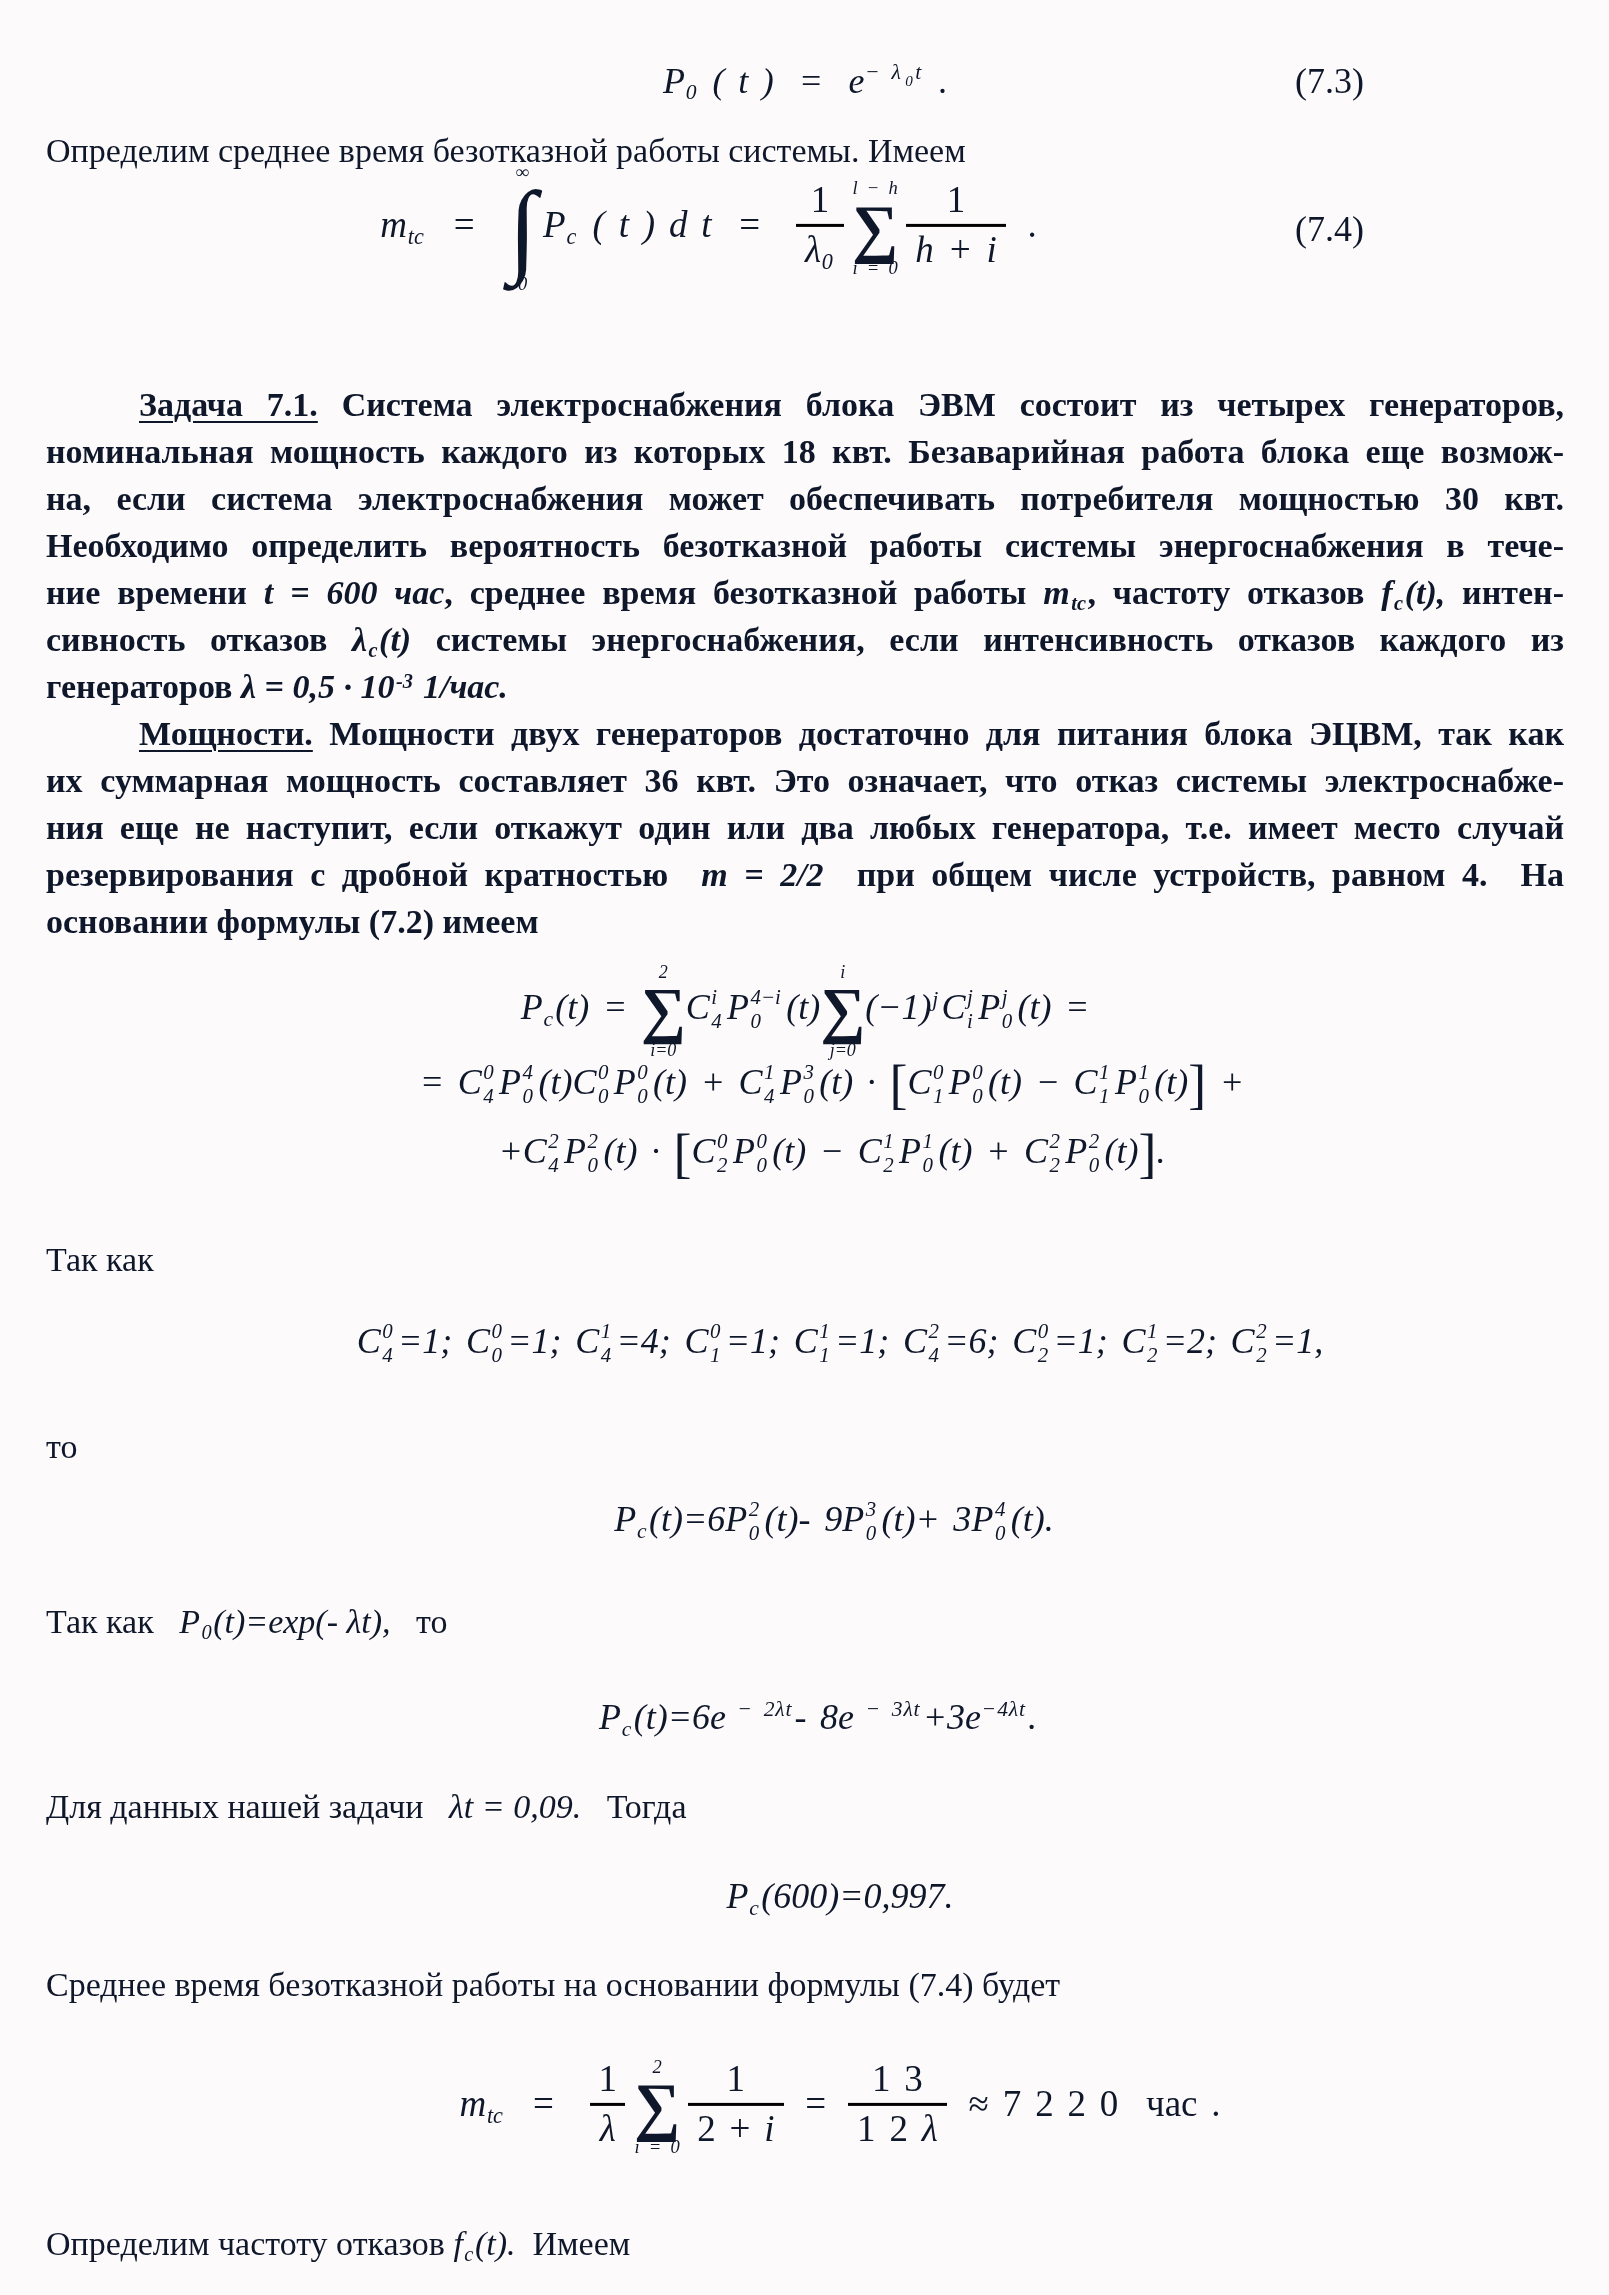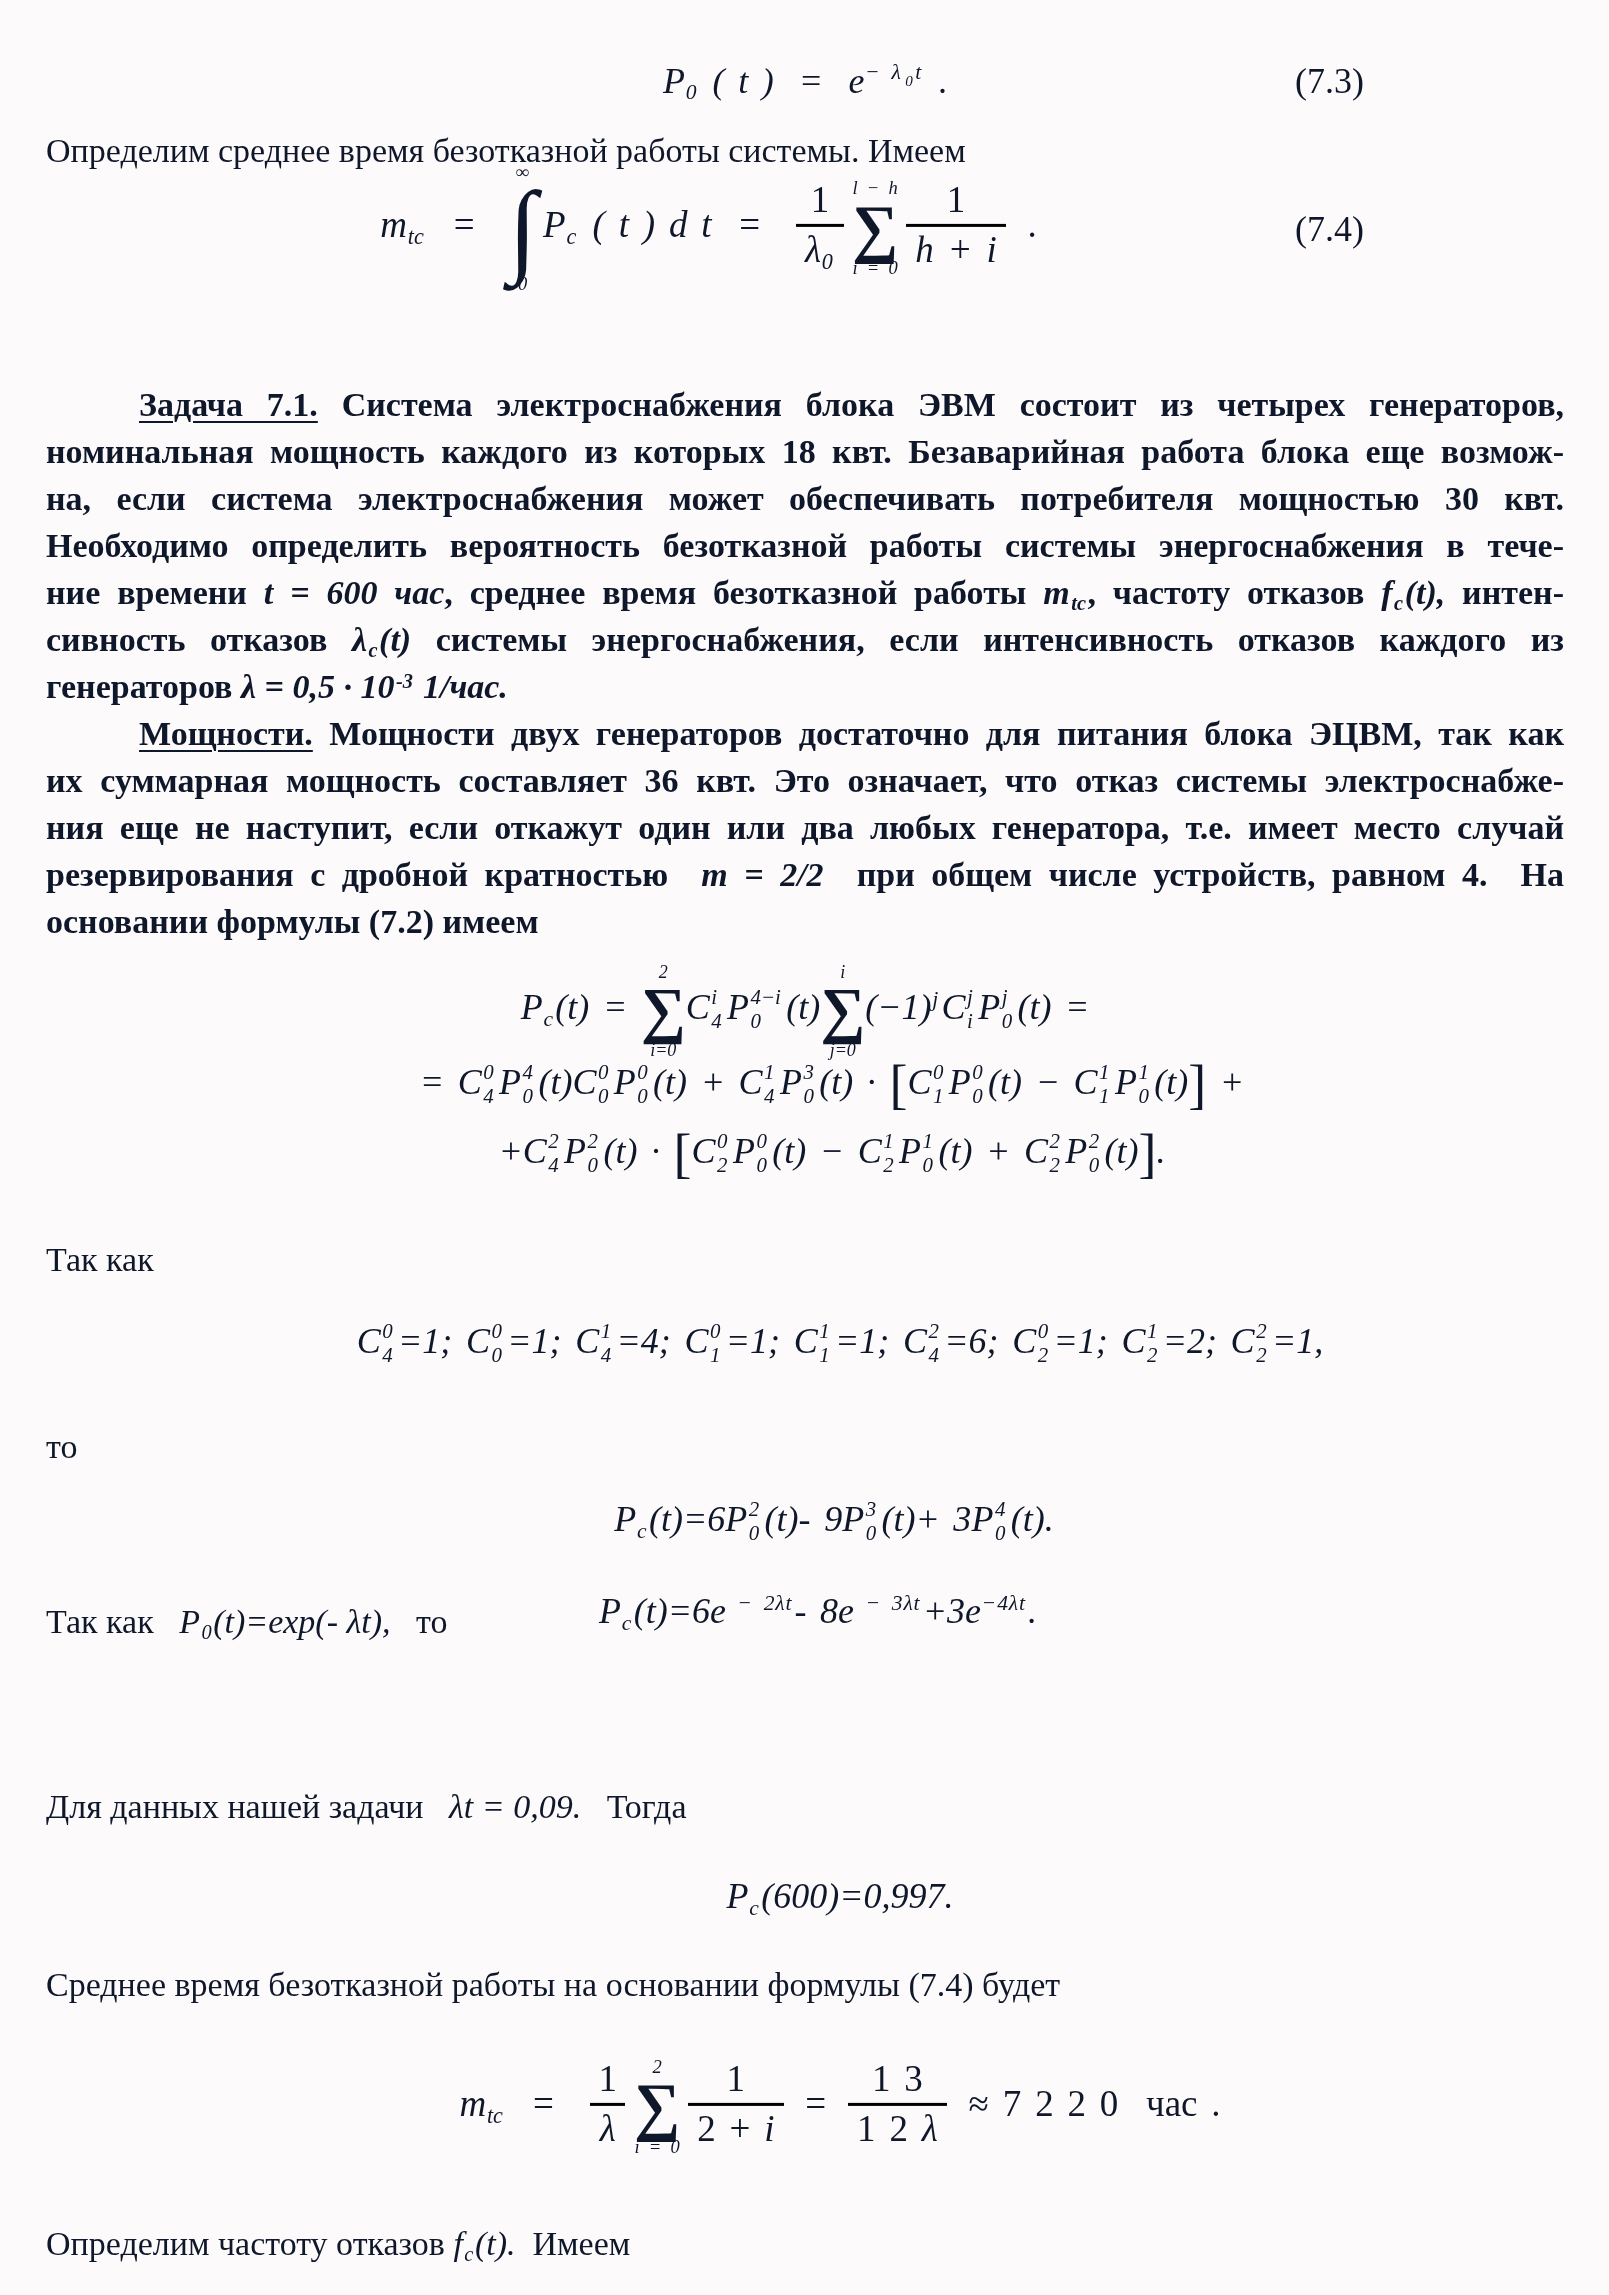--- a/index.html
+++ b/index.html
@@ -229,21 +229,21 @@
           </span></span><span class="mi">(t)+ 3</span><span class="mss-wrap"><span class="mi">P</span><span class="mss">
             <span class="t">4</span>
             <span class="b">0</span>
           </span></span><span class="mi">(t).</span></span>
   </div>
 
   <div class="tline" style="top:1599px">
     <span>Так как &nbsp;&nbsp;</span><span class="it">P</span><span class="psub">0</span><span class="it">(t)=exp(- λt),</span><span>&nbsp;&nbsp; то</span>
   </div>
 
-  <div class="eqrow" style="top:1576px;height:70px;padding-left:26px">
+  <div class="eqrow" style="top:1682px;height:70px;padding-left:26px">
     <span class="equation"><span class="mi">P</span><span class="msub">c</span><span class="mi">(t)=6e</span><span class="msup">&nbsp;−&nbsp;2λt</span><span class="mi">- 8e</span><span class="msup">&nbsp;−&nbsp;3λt</span><span class="mi">+3e</span><span class="msup">−4λt</span><span class="mi">.</span></span>
   </div>
 
   <div class="tline" style="top:1784px">
     <span>Для данных нашей задачи &nbsp;&nbsp;</span><span class="it">λt = 0,09.</span><span>&nbsp;&nbsp; Тогда</span>
   </div>
 
   <div class="eqrow" style="top:1869px;height:54px;padding-left:70px">
     <span class="equation"><span class="mi">P</span><span class="msub">c</span><span class="mi">(600)=0,997.</span></span>
   </div>

